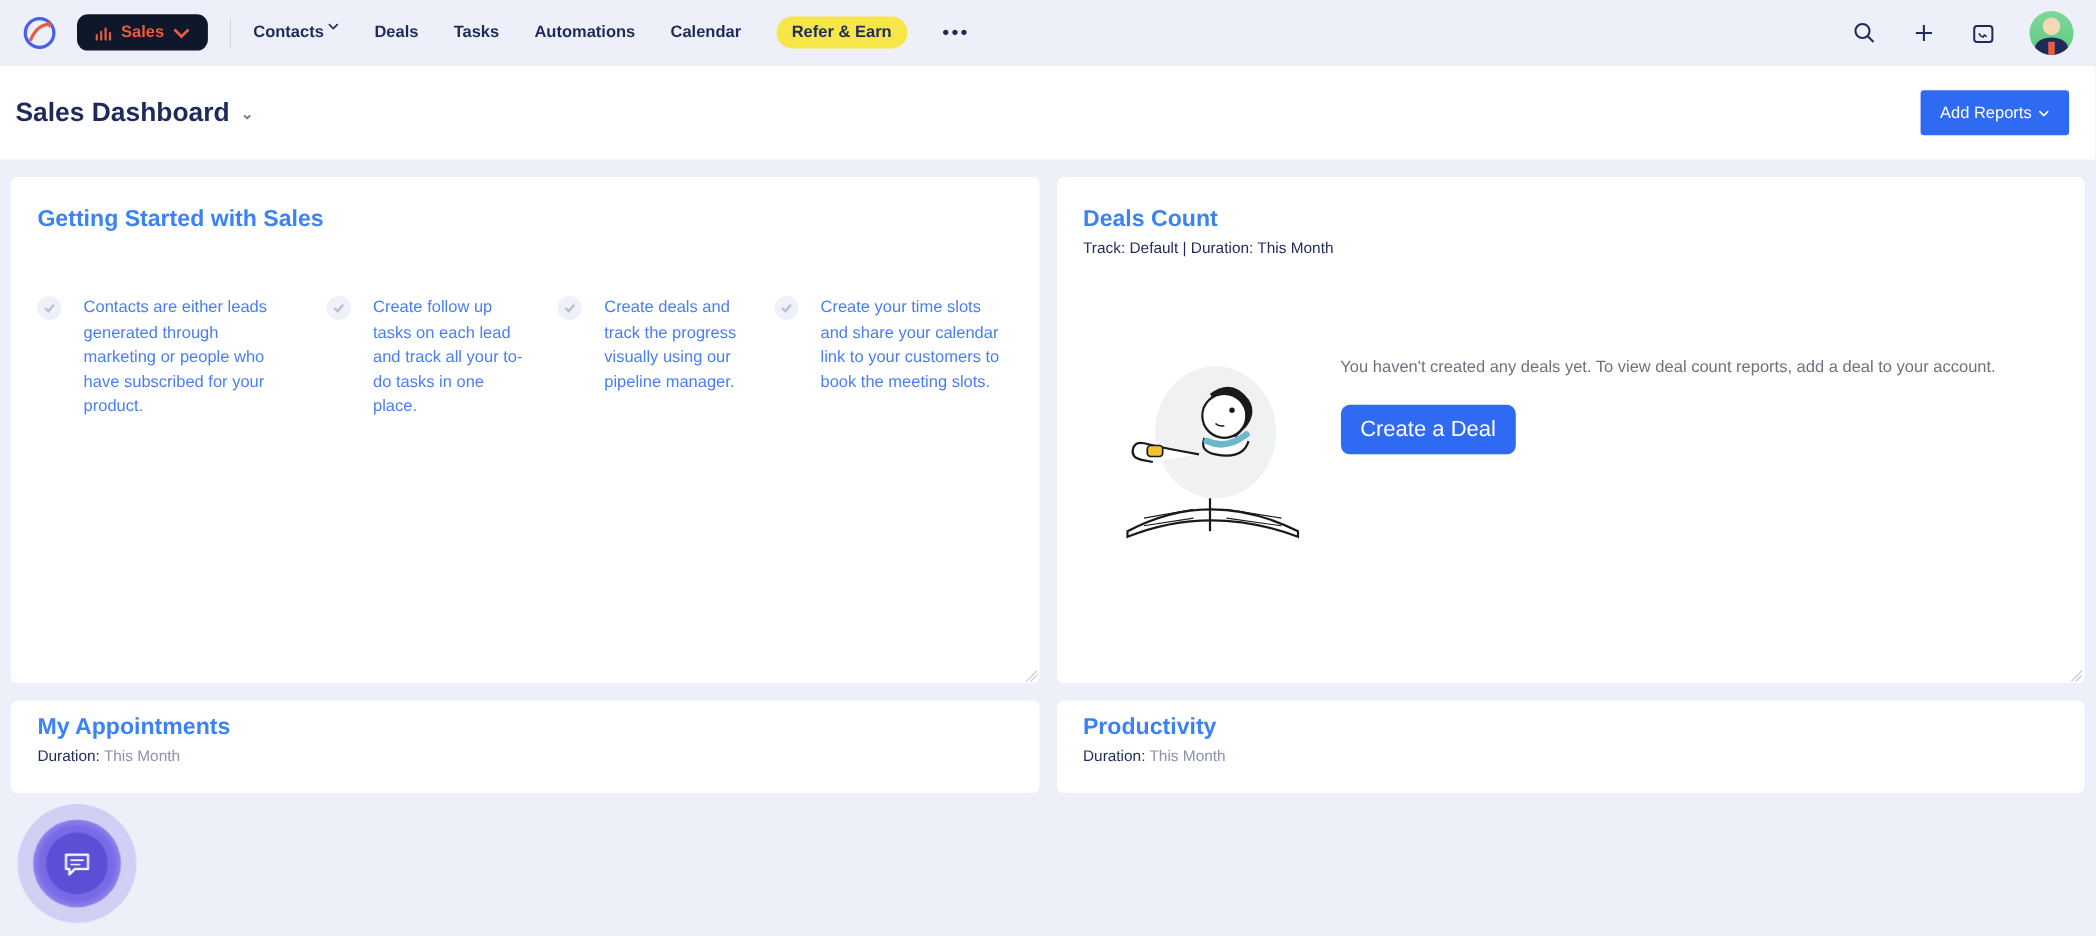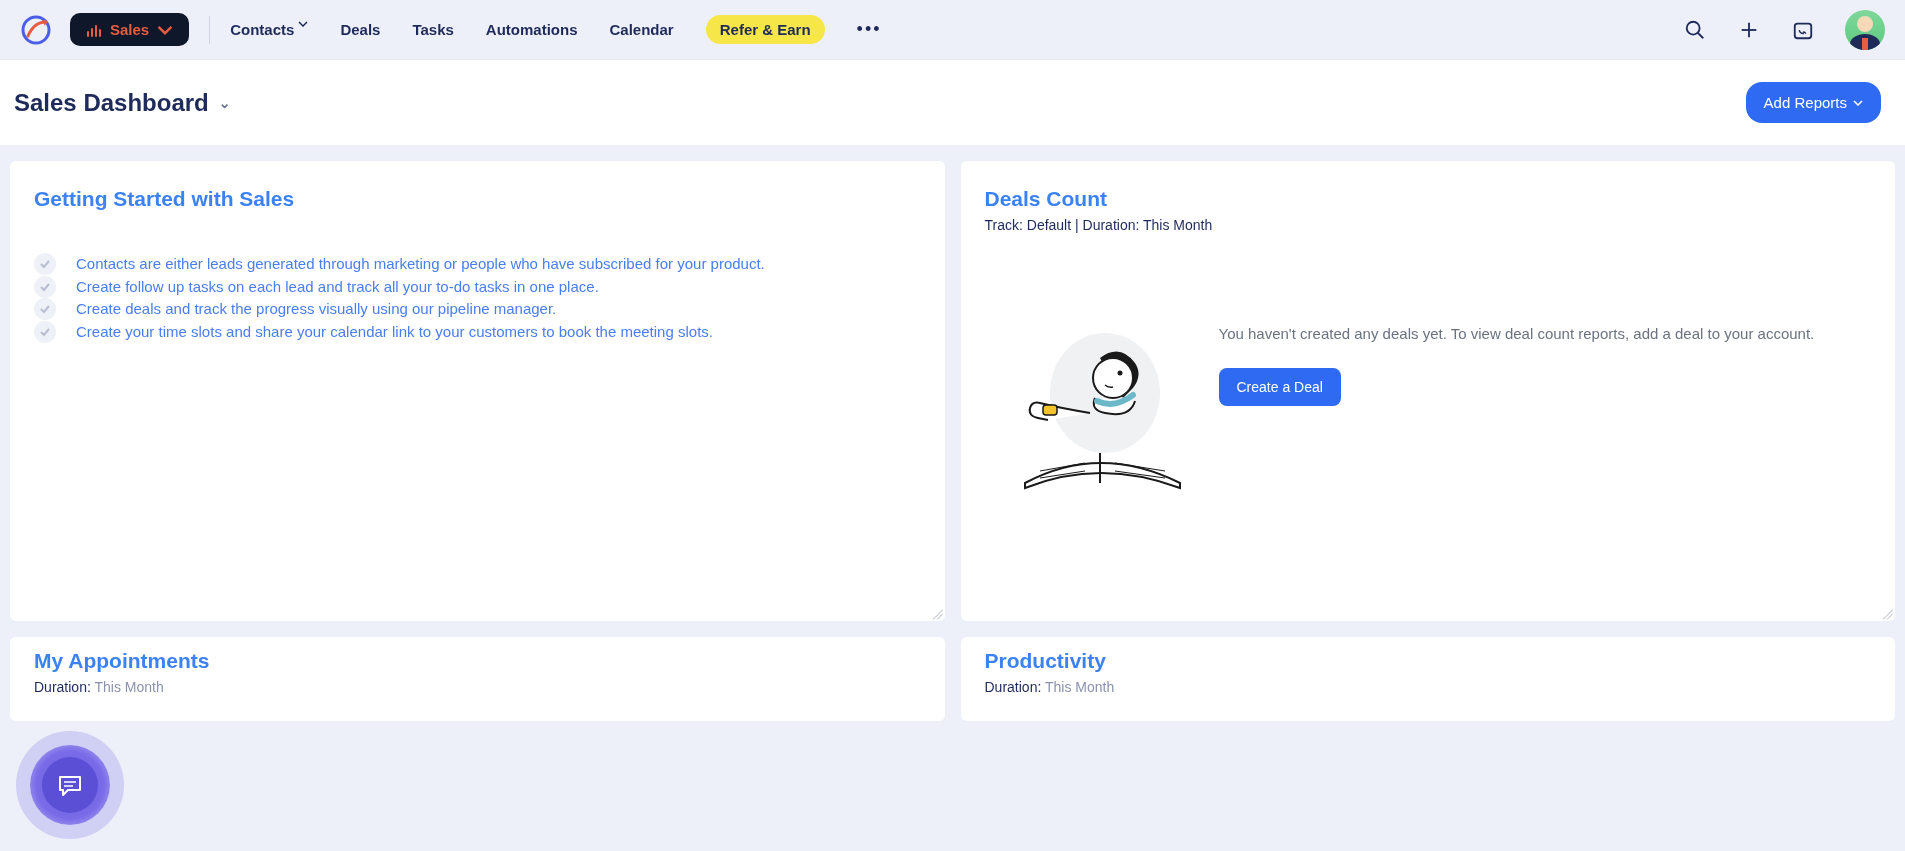--- a/index.html
+++ b/index.html
@@ -16,38 +16,38 @@
 .topbar-right { margin-left: auto; display: flex; align-items: center; gap: 30px; }
 .icon-btn { width: 24px; height: 24px; cursor: pointer; display:flex; align-items:center; justify-content:center; }
 .avatar { width: 40px; height: 40px; border-radius: 50%; background: linear-gradient(180deg,#7fd89b 0%,#5cc97e 100%); position: relative; overflow: hidden; }
 .avatar::before { content:""; position:absolute; top:6px; left:50%; transform:translateX(-50%); width:16px; height:16px; background:#f7d9b8; border-radius:50%; }
 .avatar::after { content:""; position:absolute; bottom:-4px; left:50%; transform:translateX(-50%); width:30px; height:20px; background:#1e2a5a; border-radius:50% 50% 0 0; }
 .avatar .tie { position:absolute; bottom:0px; left:50%; transform:translateX(-50%); width:6px; height:12px; background:#e85c3f; z-index:2; }
 
 .page-header { background: #fff; padding: 22px 14px; display: flex; align-items: center; }
 .page-title { font-size: 24px; font-weight: 600; color: #1e2a5a; display:flex; align-items:center; gap:10px; }
 .page-title .chev { font-size: 14px; color: #6b7799; }
-.add-reports-btn { margin-left: auto; margin-right: 10px; background: #2e6af2; color: #fff; border: none; border-radius: 16px; padding: 12px 18px; font-size: 15px; font-weight: 500; cursor: pointer; display:flex; align-items:center; gap:6px; }
+.add-reports-btn { margin-left: auto; margin-right: 10px; background: #2e6af2; color: #fff; border: none; border-radius: 3px; padding: 12px 18px; font-size: 15px; font-weight: 500; cursor: pointer; display:flex; align-items:center; gap:6px; }
 
 .grid { display: grid; grid-template-columns: 1fr 1fr; gap: 16px; padding: 16px 10px; }
 .card { background: #fff; border-radius: 6px; padding: 26px 24px; position: relative; min-height: 460px; }
 .card-title { font-size: 21px; font-weight: 700; color: #3b82f6; margin-bottom: 6px; }
 .card-sub { font-size: 14px; color: #1e2a5a; }
 .card-sub .muted { color: #8a92ad; }
 
-.checklist { margin-top: 42px; display:flex; flex-direction:column; }
+.checklist { margin-top: 58px; display:flex; flex-direction:row; gap: 30px; }
 .checklist-item { display: flex; gap: 20px; align-items: flex-start; }
 .check-circle { width: 22px; height: 22px; border-radius: 50%; background: #eef1f7; display:flex; align-items:center; justify-content:center; flex-shrink:0; }
 .check-circle svg { width:12px; height:12px; }
 .checklist-item .text { color: #4a7ef0; font-size: 15px; line-height: 1.5; cursor: pointer; }
 
 .deals-empty { display: flex; gap: 24px; margin-top: 90px; padding: 0 20px; }
 .illus { width: 190px; height: 180px; flex-shrink:0; }
 .deals-msg { color: #6b7280; font-size: 15px; line-height: 1.5; }
-.create-deal-btn { margin-top: 22px; background: #2e6af2; color:#fff; border:none; border-radius: 8px; padding: 11px 18px; font-size:14px; font-weight:500; cursor:pointer; }
+.create-deal-btn { margin-top: 22px; background: #2e6af2; color:#fff; border:none; border-radius: 8px; padding: 11px 18px; font-size:20px; font-weight:500; cursor:pointer; }
 
 .resize-handle { position:absolute; right:2px; bottom:2px; width:16px; height:16px; opacity:.25; }
 .resize-handle::before,.resize-handle::after{content:"";position:absolute;background:#1e2a5a;height:1px;transform:rotate(-45deg);}
 .resize-handle::before{width:14px;bottom:4px;right:-2px;}
 .resize-handle::after{width:8px;bottom:2px;right:-1px;}
 
 .card.short { min-height: 80px; padding-top: 12px; }
 
 .chat-fab { position: fixed; left: 30px; bottom: 26px; width: 80px; height: 80px; border-radius: 50%; background: radial-gradient(circle,#6b5ce0 0%, #7a6ce8 60%, rgba(122,108,232,0.35) 100%); display:flex; align-items:center; justify-content:center; cursor:pointer; box-shadow: 0 0 0 14px rgba(122,108,232,0.25); }
 .chat-fab-inner { width:56px; height:56px; border-radius:50%; background:#5b4fd6; display:flex; align-items:center; justify-content:center; }

